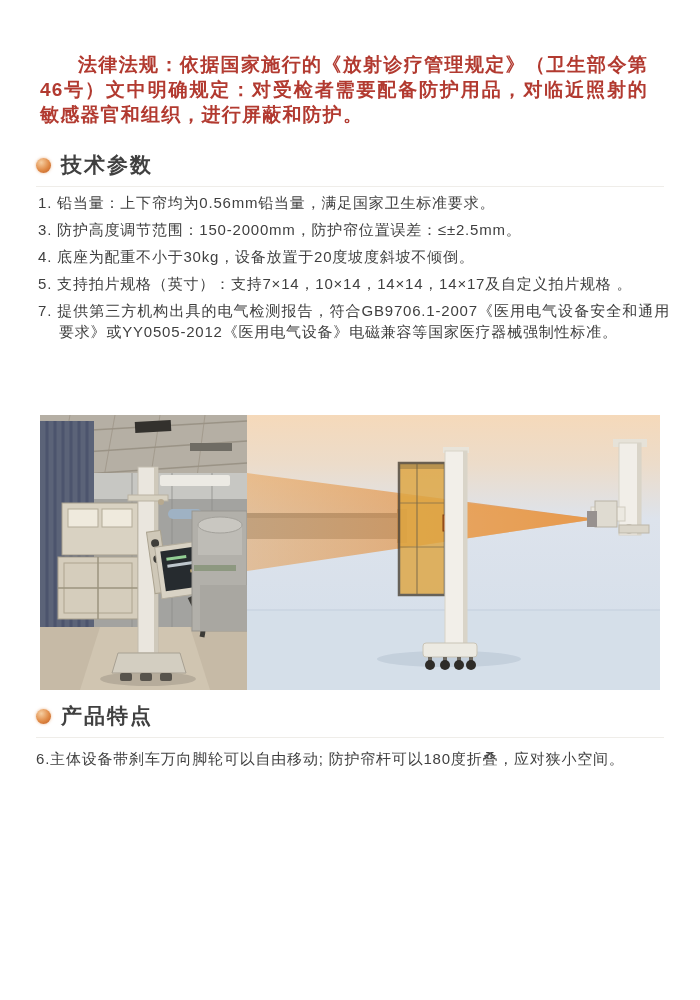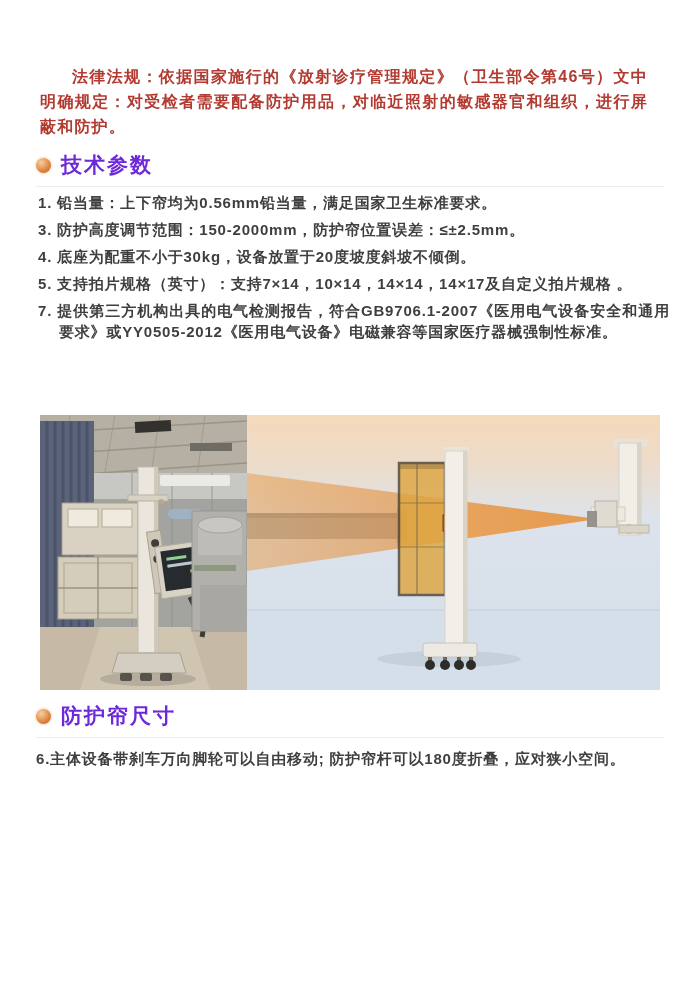--- a/index.html
+++ b/index.html
@@ -6,43 +6,43 @@
   body{
     width:700px;height:1000px;position:relative;overflow:hidden;
     background:#ffffff;
     font-family:"Liberation Sans","DejaVu Sans",sans-serif;
   }
   .page{position:absolute;inset:0;}
 
   
   .legal{
     position:absolute;left:40px;top:52px;width:608px;
-    font-size:16px;line-height:25px;letter-spacing:1.2px;
-    color:#b23a30;font-weight:600;text-indent:2em;text-align:justify;margin-top:12px;
+    font-size:19px;line-height:25px;letter-spacing:1.2px;
+    color:#b23a30;font-weight:600;text-indent:2em;text-align:justify;
   }
 
   
   .section-header{
     position:absolute;left:36px;right:36px;height:30px;
     display:flex;align-items:center;gap:10px;
     border-bottom:1px solid #efede9;padding-bottom:6px;
   }
   .section-header .bullet{
     width:15px;height:15px;border-radius:50%;flex:0 0 auto;
     background:radial-gradient(circle at 35% 30%, #f6cfa2 0%, #e08a46 55%, #bd571e 100%);
     box-shadow:0 0 3px rgba(224,138,70,.6);
   }
   .section-header .title{
-    font-size:21px;font-weight:bold;color:#6d28d9;letter-spacing:2px;
+    font-size:21px;font-weight:bold;color:#404040;letter-spacing:2px;
   }
   #tech-header{top:150px;}
   #features-header{top:701px;}
 
   
-  .list{position:absolute;left:38px;width:632px;color:#3f3f3f;font-weight:bold;}
+  .list{position:absolute;left:38px;width:632px;color:#3f3f3f;}
   .list .item{
     font-size:15px;line-height:21px;letter-spacing:0.8px;
     padding-left:21px;text-indent:-21px;text-align:justify;
   }
   #tech-list{top:192px;}
   #tech-list .item{margin-bottom:6px;}
   #features-list{top:748px;left:36px;width:640px;}
   #features-list .item{margin-bottom:12px;padding-left:17px;text-indent:-17px;}
 
   
@@ -194,20 +194,20 @@
         <rect x="348" y="86" width="22" height="26" fill="#dfdbd1" stroke="#b9b3a5"></rect>
         <rect x="340" y="96" width="10" height="16" fill="#97918f"></rect>
         <circle cx="382" cy="114" r="5" fill="#c6c1b5"></circle>
         <rect x="372" y="110" width="30" height="8" fill="#dad5c9" stroke="#bcb6a8"></rect>
       </g>
     </svg>
   </div>
 
   <div class="section-header" id="features-header">
     <span class="bullet"></span>
-    <span class="title">防护帘尺寸</span>
+    <span class="title">产品特点</span>
   </div>
 
   <div class="list" id="features-list">
     <div class="item">6.主体设备带刹车万向脚轮可以自由移动; 防护帘杆可以180度折叠，应对狭小空间。</div>
   </div>
 
 </div>
 
 </body></html>

